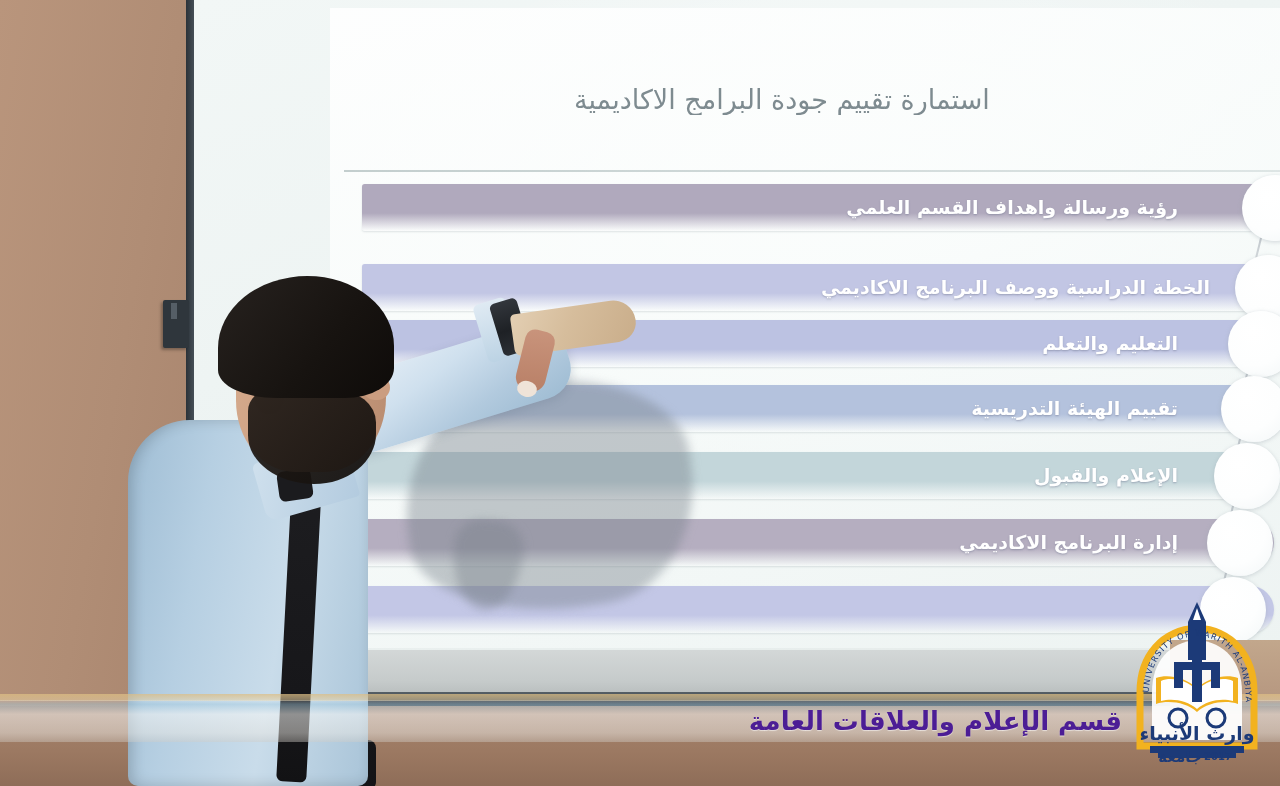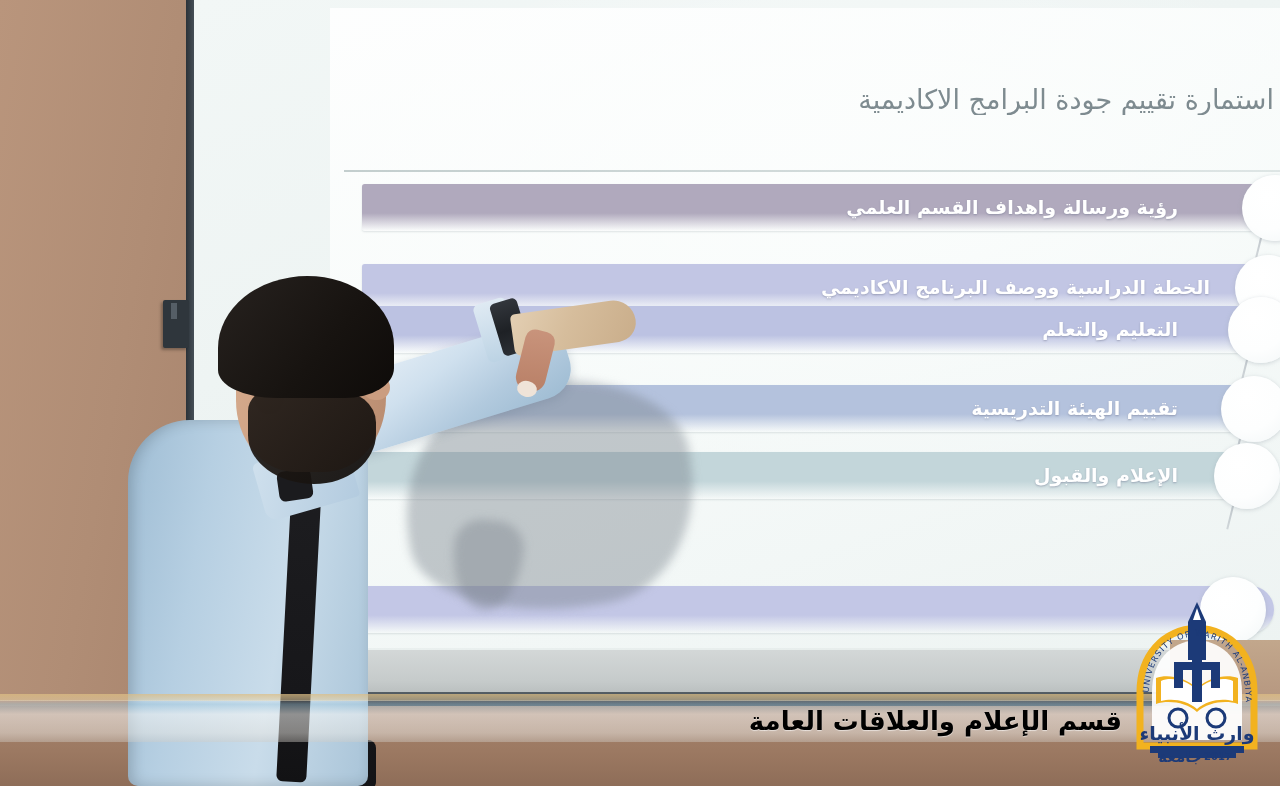--- a/index.html
+++ b/index.html
@@ -57,21 +57,21 @@
     opacity:.95;
   }
 
   
   .slide{
     position:absolute;left:330px;top:8px;width:950px;height:640px;
     background:linear-gradient(165deg,rgba(255,255,255,.88) 0%,rgba(250,253,252,.82) 45%,rgba(240,246,245,.72) 100%);
   }
   .slide-title{
     position:absolute;right:6px;top:76px;width:700px;
-    text-align:right;direction:rtl;
+    text-align:left;direction:rtl;
     font-size:27px;color:#7e8b90;letter-spacing:.5px;
     white-space:nowrap;overflow:hidden;
     text-shadow:0 0 5px rgba(255,255,255,.9);
     font-family:"DejaVu Sans","Liberation Sans",sans-serif;
   }
   .title-rule{
     position:absolute;left:14px;top:162px;width:940px;height:2px;
     background:linear-gradient(90deg,rgba(176,190,190,.75),rgba(196,208,208,.5));
   }
 
@@ -215,21 +215,21 @@
       rgba(233,231,226,.52) 78%,
       rgba(208,204,198,.42) 100%);
   }
   .banner-line-top{
     position:absolute;left:0;top:694px;width:1280px;height:7px;
     background:linear-gradient(180deg,rgba(221,190,132,.75),rgba(235,214,170,.5));
   }
   .banner-text{
     position:absolute;right:158px;top:700px;height:58px;line-height:42px;
     direction:rtl;text-align:right;
-    color:#000000;font-weight:bold;font-size:26px;
+    color:#4c1d95;font-weight:bold;font-size:26px;
     letter-spacing:.5px;
     text-shadow:0 1px 1px rgba(255,255,255,.55);
     white-space:nowrap;
   }
 
   
   .logo{position:absolute;right:8px;top:600px;width:150px;height:176px;}
   .logo svg{display:block;}
 
   
@@ -256,37 +256,43 @@
           <div class="bar-label">رؤية ورسالة واهداف القسم العلمي</div>
           <div class="node" style="left: 880px;"></div>
           <div class="connector" style="left: 898px; top: 54px; transform: rotate(14deg);"></div>
         </div>
         <div class="barrow" style="top: 256px; padding-left: 32px;">
           <div class="bar" style="background: linear-gradient(rgb(194, 198, 228) 0%, rgb(194, 198, 228) 62%, rgba(255, 255, 255, 0.2) 100%);"></div>
           <div class="bar-label">الخطة الدراسية ووصف البرنامج الاكاديمي</div>
           <div class="node" style="left: 873px;"></div>
           <div class="connector" style="left: 891px; top: 54px; transform: rotate(14deg);"></div>
         </div>
-        <div class="barrow" style="top: 298px;">
+        <div class="barrow" style="top: 312px;">
           <div class="bar" style="background: linear-gradient(rgb(188, 194, 226) 0%, rgb(188, 194, 226) 62%, rgba(255, 255, 255, 0.2) 100%);"></div>
           <div class="bar-label">التعليم والتعلم</div>
           <div class="node" style="left: 866px;"></div>
           <div class="connector" style="left: 884px; top: 54px; transform: rotate(14deg);"></div>
         </div>
         <div class="barrow" style="top: 377px;">
           <div class="bar" style="background: linear-gradient(rgb(180, 194, 221) 0%, rgb(180, 194, 221) 62%, rgba(255, 255, 255, 0.2) 100%);"></div>
           <div class="bar-label">تقييم الهيئة التدريسية</div>
           <div class="node" style="left: 859px;"></div>
           <div class="connector" style="left: 877px; top: 54px; transform: rotate(14deg);"></div>
         </div>
         <div class="barrow" style="top: 444px;">
           <div class="bar" style="background: linear-gradient(rgb(195, 214, 218) 0%, rgb(195, 214, 218) 62%, rgba(255, 255, 255, 0.2) 100%);"></div>
           <div class="bar-label">الإعلام والقبول</div>
           <div class="node" style="left: 852px;"></div>
           <div class="connector" style="left: 870px; top: 54px; transform: rotate(14deg);"></div>
+        </div>
+        <div class="barrow" style="top: 511px;">
+          <div class="bar" style="background: linear-gradient(rgb(181, 174, 192) 0%, rgb(181, 174, 192) 62%, rgba(255, 255, 255, 0.2) 100%);"></div>
+          <div class="bar-label">إدارة البرنامج الاكاديمي</div>
+          <div class="node" style="left: 845px;"></div>
+          <div class="connector" style="left: 863px; top: 54px; transform: rotate(14deg);"></div>
         </div>
         <div class="barrow" style="top: 578px;">
           <div class="bar" style="background: linear-gradient(rgb(195, 199, 230) 0%, rgb(195, 199, 230) 62%, rgba(255, 255, 255, 0.2) 100%);"></div>
           <div class="node" style="left: 838px;"></div>
         </div>
       </div>
   </div>
 
   <div class="arm-shadow noevt"></div>
   <div class="arm-shadow2 noevt"></div>

